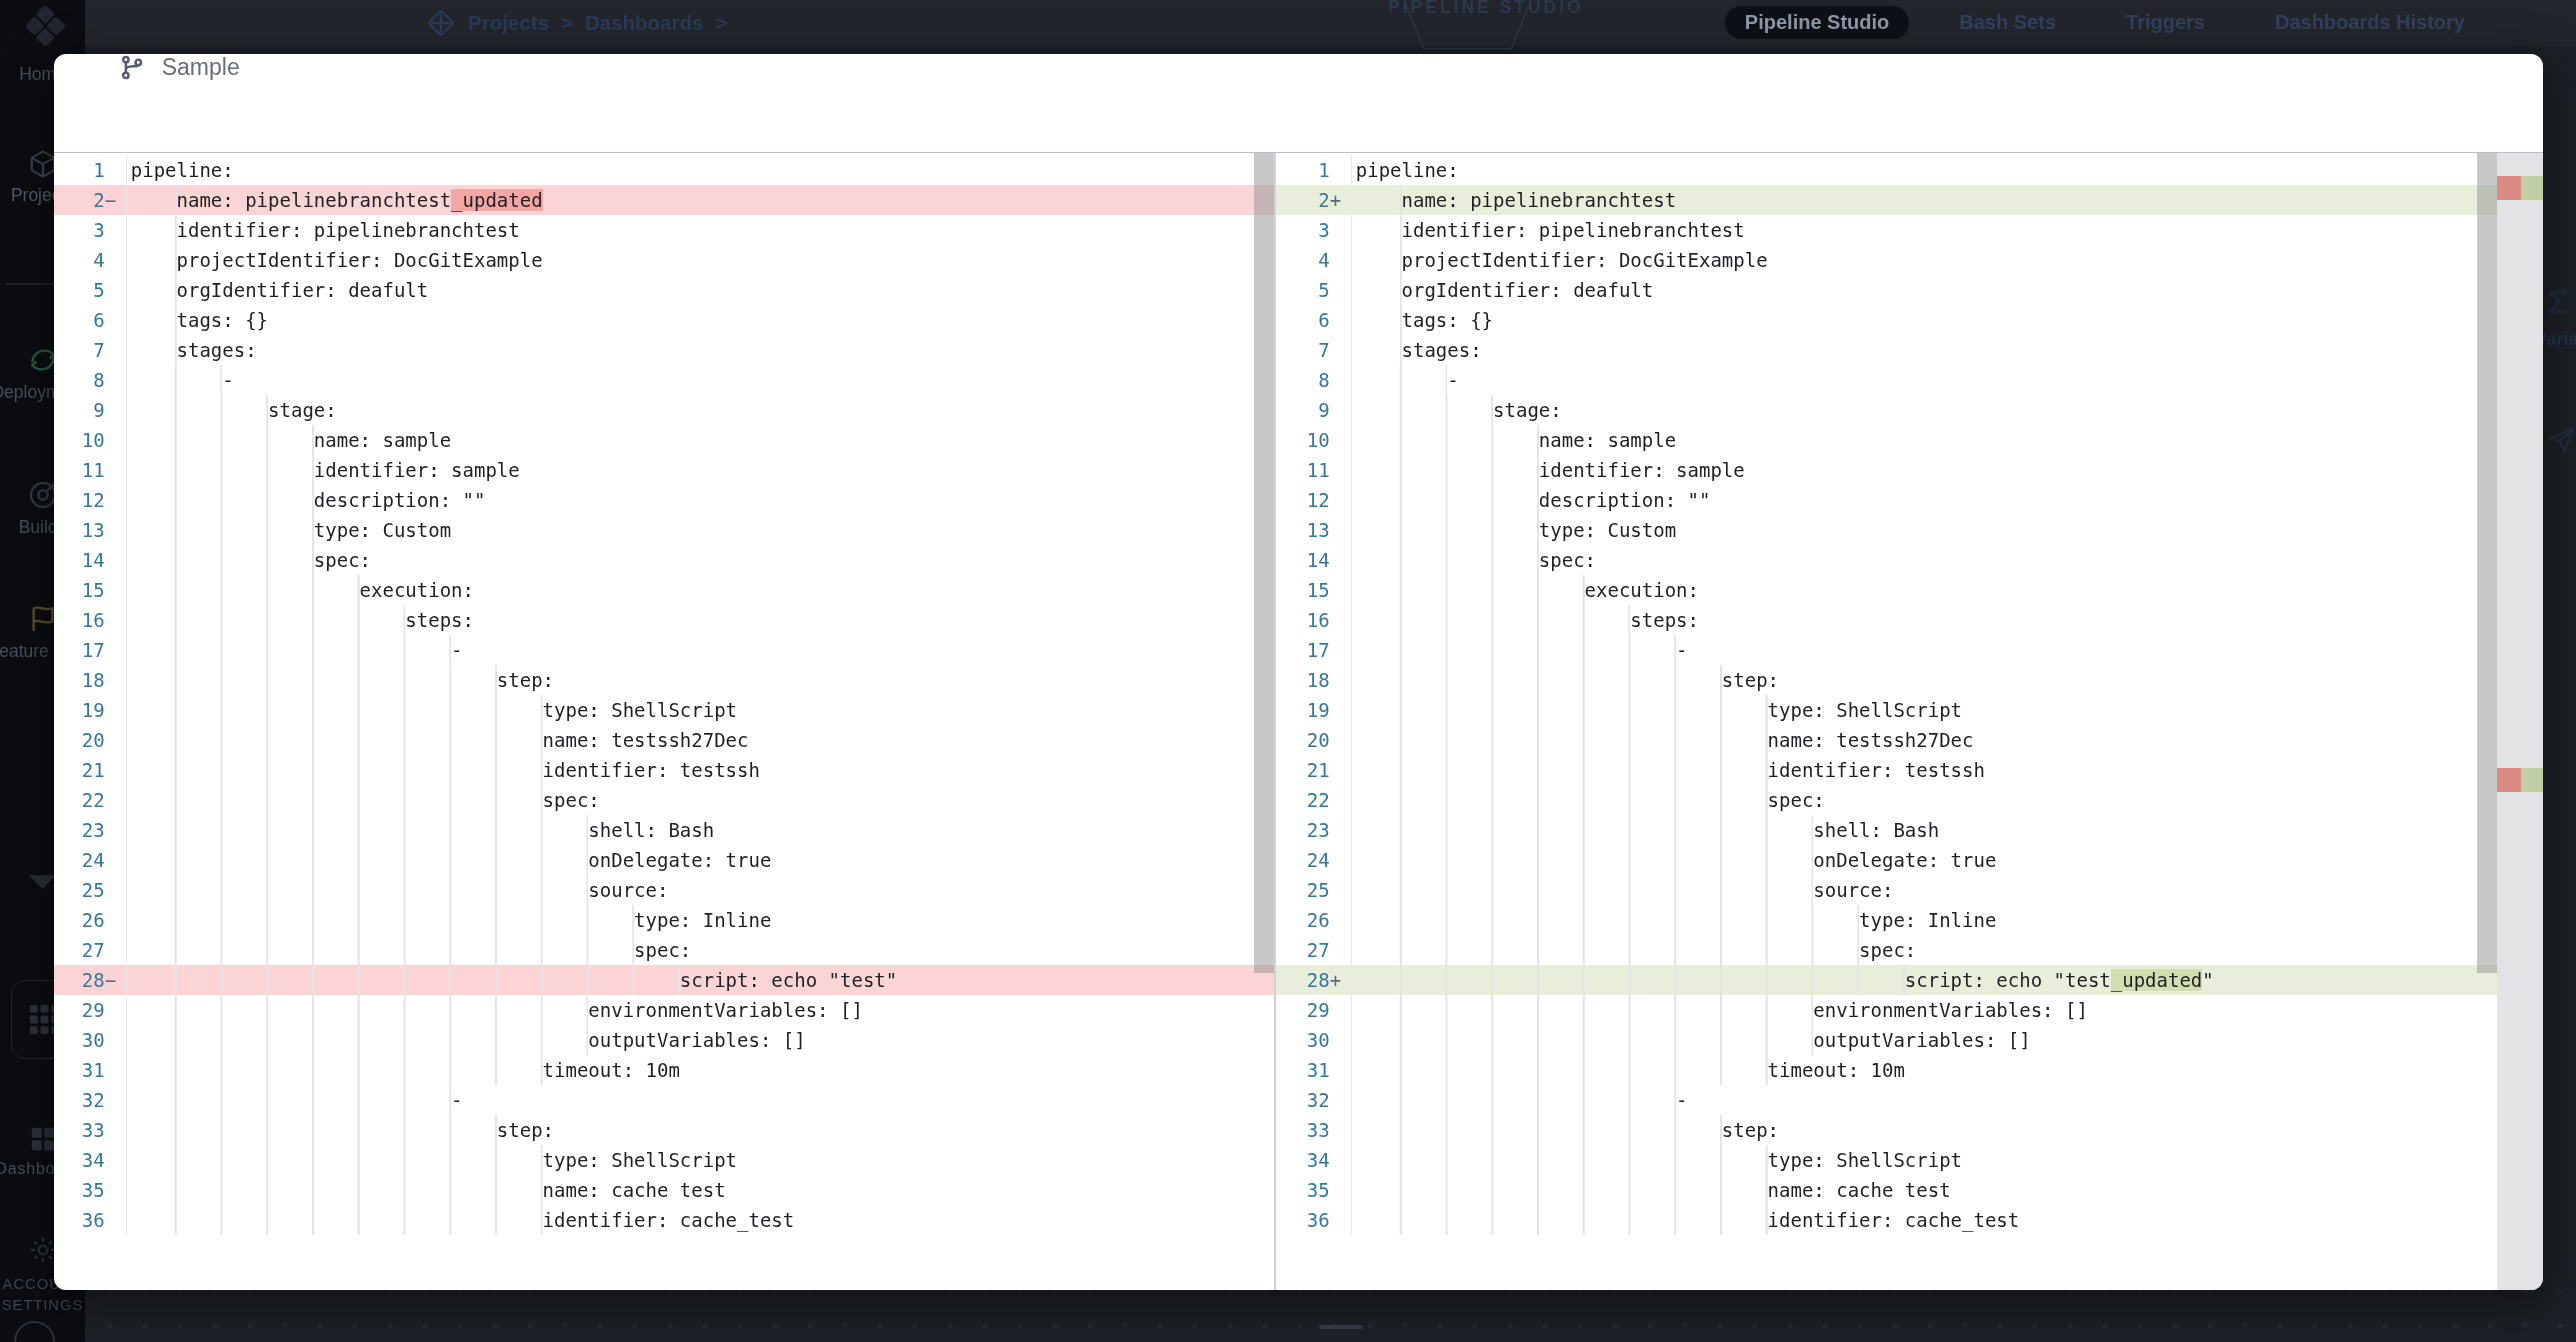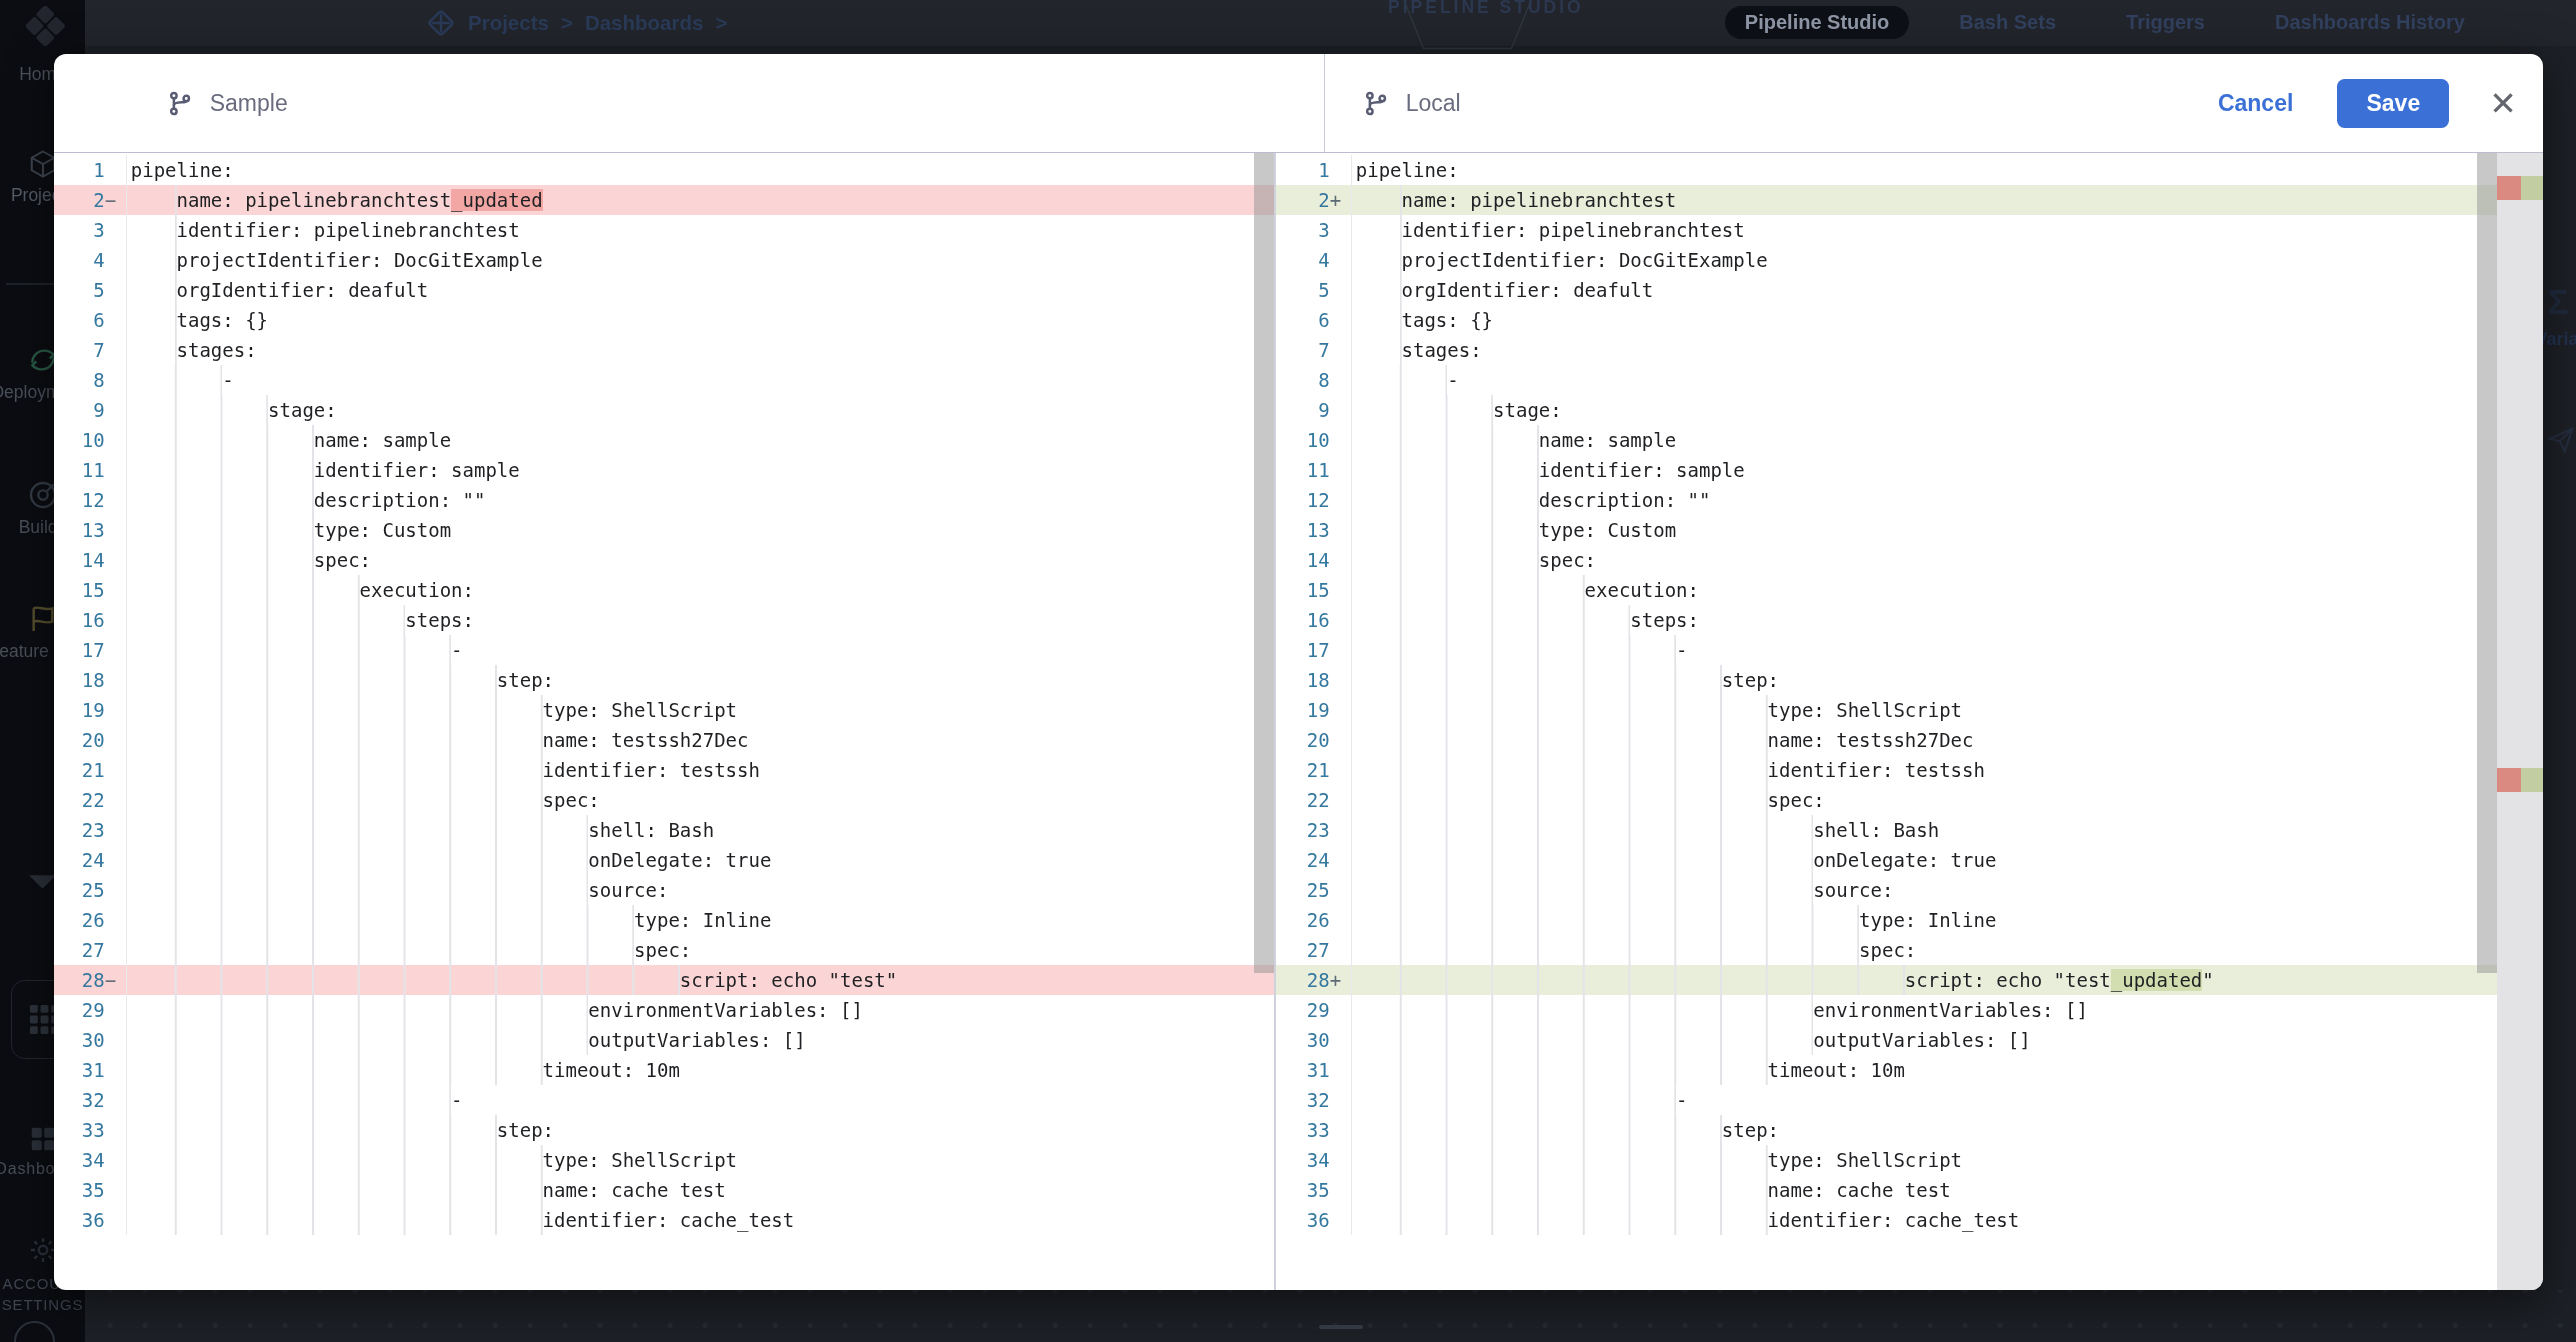--- a/index.html
+++ b/index.html
@@ -43,21 +43,21 @@
   
   .rail-sigma{position:absolute;left:4.6px;top:236px;font-size:35px;color:#202a3c;font-weight:700;}
   .rail-label{position:absolute;left:-7.6px;top:283px;color:#22314f;font-size:18px;font-weight:600;white-space:nowrap;}
   .rail-kite{position:absolute;left:3px;top:379px;}
 
   
   #modal{left:54px;top:54px;width:2489px;height:1236px;background:#fff;border-radius:12px;
     box-shadow:0 10.7px 46px rgba(0,0,0,.5);z-index:5;display:flex;flex-direction:column;overflow:hidden;}
   #mheader{height:99px;flex:none;display:flex;border-bottom:1.5px solid #bcbed0;}
   .htitle{display:flex;align-items:center;gap:16.7px;color:#696c7e;font-size:23px;}
-  #mheader .half-left{width:1222px;flex:none;display:flex;align-items:center;padding-left:64px;margin-left:48px;}
+  #mheader .half-left{width:1222px;flex:none;display:flex;align-items:flex-start;padding-left:64px;}
   #mheader .half-right{flex:1;display:flex;align-items:center;padding-left:37px;border-left:1.5px solid #c9cbdb;}
   #cancel-btn{margin-left:auto;color:var(--accent);font-size:23px;font-weight:600;cursor:pointer;}
   #save-btn{margin-left:44px;width:112px;height:49px;background:var(--accent);color:#fff;border:none;
     border-radius:7.6px;font-size:23px;font-weight:600;font-family:"Liberation Sans",sans-serif;cursor:pointer;}
   #close-x{margin-left:40px;margin-right:26px;color:#63666d;font-size:33px;font-weight:400;line-height:1;cursor:pointer;}
 
   #mbody{position:relative;flex:1;overflow:hidden;}
   .pane{position:absolute;top:0;bottom:0;overflow:hidden;}
   #left-pane{left:0;width:1220px;}
   #right-pane{left:1222px;width:1267px;}
@@ -234,35 +234,20 @@
           <svg width="27" height="27" viewBox="0 0 24 24" fill="none" stroke="#585d73" stroke-width="2.2">
             <circle cx="7" cy="5" r="2.4"></circle>
               <circle cx="7" cy="19" r="2.4"></circle>
               <circle cx="18" cy="7.5" r="2.4"></circle>
             <path d="M7 7.4v9.2"></path>
               <path d="M7 13.5c0-4 11-1.5 11-3.6"></path>
           </svg>
           <span>Sample</span>
         </div>
       </div>
-      <div class="half-right">
-        <div class="htitle">
-          <svg width="27" height="27" viewBox="0 0 24 24" fill="none" stroke="#585d73" stroke-width="2.2">
-            <circle cx="7" cy="5" r="2.4"></circle>
-              <circle cx="7" cy="19" r="2.4"></circle>
-              <circle cx="18" cy="7.5" r="2.4"></circle>
-            <path d="M7 7.4v9.2"></path>
-              <path d="M7 13.5c0-4 11-1.5 11-3.6"></path>
-          </svg>
-          <span>Local</span>
-        </div>
-        <span id="cancel-btn">Cancel</span>
-        <button id="save-btn">Save</button>
-        <span id="close-x">✕</span>
-      </div>
     </div>
 
     <div id="mbody">
       <div id="left-pane" class="pane">
         <div class="rows">
             <div class="row">
               <div class="gut">
                 <span class="num">1</span>
                 <span class="mark"></span>
               </div>

